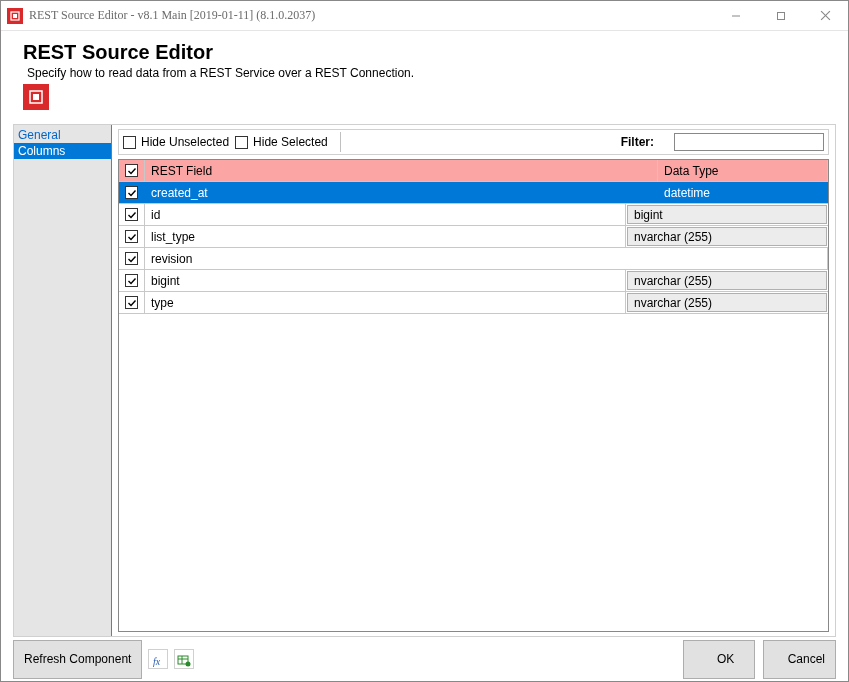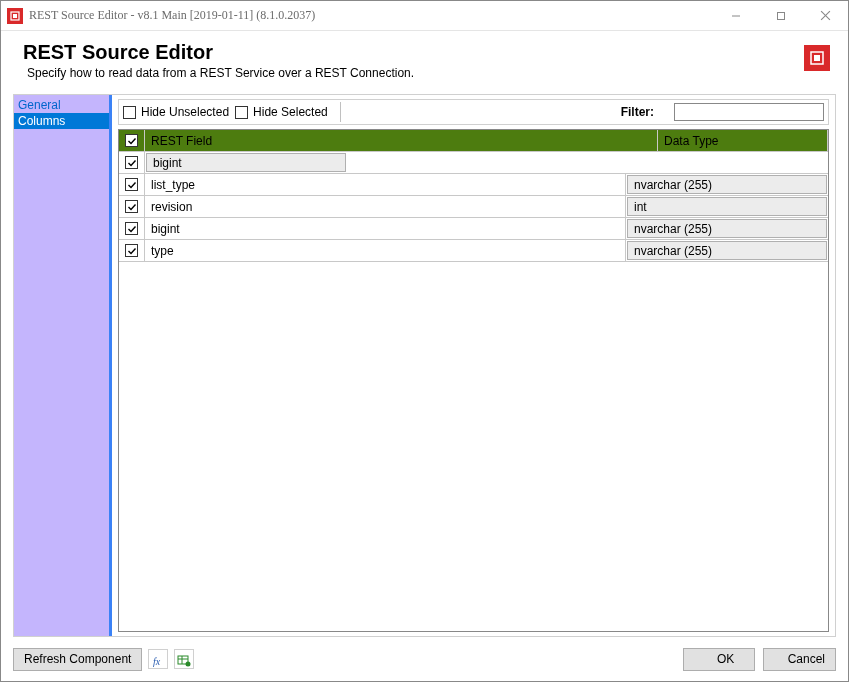--- a/index.html
+++ b/index.html
@@ -40,20 +40,21 @@
     display: flex; align-items: center; justify-content: center;
     color: #888; font-family: Arial, sans-serif;
   }
   .sysbtn svg { stroke: #888; stroke-width: 1; fill: none; }
 
   
   .header-area {
     padding: 10px 18px 14px 22px;
     display: flex;
     align-items: flex-start;
+    flex-direction: column;
   }
   .header-text { flex: 1; }
   .header-title {
     font-family: Arial, sans-serif;
     font-size: 20px;
     font-weight: bold;
     margin-bottom: 2px;
   }
   .header-subtitle {
     font-size: 12px;
@@ -70,22 +71,22 @@
   
   .main-body {
     flex: 1;
     display: flex;
     border: 1px solid #d0d0d0;
     margin: 0 12px;
     min-height: 0;
   }
   .sidebar {
     width: 98px;
-    border-right: 3px solid #3b82f6;
-    background: #c4b5fd;
+    border-right: 1px solid #3b82f6;
+    background: #e5e5e5;
     padding-top: 2px;
   }
   .sidebar-item {
     padding: 1px 4px;
     color: #0066cc;
     cursor: default;
   }
   .sidebar-item.selected {
     background: #0078d7;
     color: #fff;
@@ -142,21 +143,21 @@
     display: flex;
     flex-direction: column;
   }
   .grid-row {
     display: flex;
     align-items: stretch;
     height: 22px;
     border-bottom: 1px solid #c8c8c8;
   }
   .grid-row.header .cell {
-    background: #4d7c0f;
+    background: #fca5a5;
   }
   .col-check {
     width: 26px;
     border-right: 1px solid #c8c8c8;
     display: flex; align-items: center; justify-content: center;
   }
   .col-field {
     flex: 1;
     border-right: 1px solid #c8c8c8;
     display: flex; align-items: center;
@@ -201,21 +202,21 @@
   .grid-body-remaining { flex: 1; background: #fff; }
 
   
   .footer {
     height: 44px;
     display: flex;
     align-items: center;
     padding: 0 12px;
   }
   .btn {
-    height: 23px;
+    height: 39px;
     border: 1px solid #adadad;
     background: #e1e1e1;
     padding: 0 10px;
     font-size: 12px;
     font-family: inherit;
     display: flex; align-items: center; justify-content: center;
     cursor: default;
     min-width: 70px;
   }
   .btn.refresh { min-width: 126px; justify-content: center; }
@@ -304,28 +305,40 @@
           <span class="check-mark">
               <svg viewBox="0 0 10 10">
                 <polyline points="1.5,5 4,7.5 8.5,2.5" fill="none" stroke="#000" stroke-width="1.4"></polyline>
               </svg>
             </span>
         </div>
         <div class="cell col-field">REST Field</div>
         <div class="cell col-type">Data Type</div>
       </div>
       <div id="grid-rows">
+          <div class="grid-row data selected">
+            <div class="col-check">
+              <span class="check-mark">
+                <svg viewBox="0 0 10 10">
+                  <polyline points="1.5,5 4,7.5 8.5,2.5" fill="none" stroke="#000" stroke-width="1.4"></polyline>
+                </svg>
+              </span>
+            </div>
+            <div class="col-field">created_at</div>
+            <div class="col-type">datetime</div>
+          </div>
           <div class="grid-row data">
             <div class="col-check">
               <span class="check-mark">
                 <svg viewBox="0 0 10 10">
                   <polyline points="1.5,5 4,7.5 8.5,2.5" fill="none" stroke="#000" stroke-width="1.4"></polyline>
                 </svg>
               </span>
             </div>
+            <div class="col-field">id</div>
             <div class="col-type">bigint</div>
           </div>
           <div class="grid-row data">
             <div class="col-check">
               <span class="check-mark">
                 <svg viewBox="0 0 10 10">
                   <polyline points="1.5,5 4,7.5 8.5,2.5" fill="none" stroke="#000" stroke-width="1.4"></polyline>
                 </svg>
               </span>
             </div>
@@ -334,21 +347,20 @@
           </div>
           <div class="grid-row data">
             <div class="col-check">
               <span class="check-mark">
                 <svg viewBox="0 0 10 10">
                   <polyline points="1.5,5 4,7.5 8.5,2.5" fill="none" stroke="#000" stroke-width="1.4"></polyline>
                 </svg>
               </span>
             </div>
             <div class="col-field">revision</div>
-            <div class="col-type">int</div>
           </div>
           <div class="grid-row data">
             <div class="col-check">
               <span class="check-mark">
                 <svg viewBox="0 0 10 10">
                   <polyline points="1.5,5 4,7.5 8.5,2.5" fill="none" stroke="#000" stroke-width="1.4"></polyline>
                 </svg>
               </span>
             </div>
             <div class="col-field">bigint</div>

